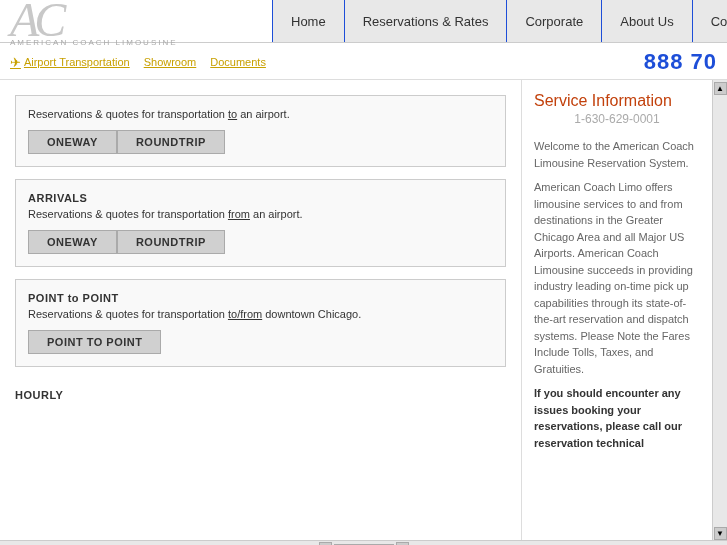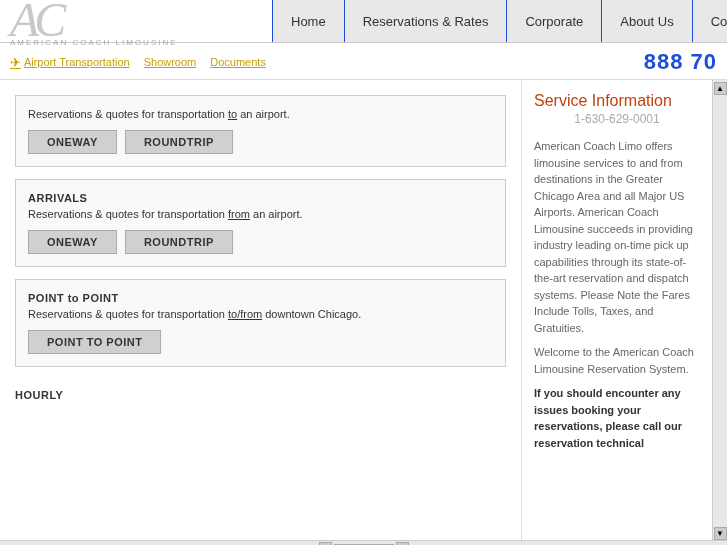--- a/index.html
+++ b/index.html
@@ -108,21 +108,20 @@
     .section-desc {
       font-size: 11px;
       color: #333;
       margin-bottom: 10px;
     }
     .section-desc span.underline {
       text-decoration: underline;
     }
     .btn-row {
       display: flex;
-      gap: 8px;
       align-items: center;
     }
     .btn-gray {
       background: #d0d0d0;
       border: 1px solid #aaa;
       padding: 5px 18px;
       font-size: 11px;
       font-weight: bold;
       color: #333;
       cursor: pointer;
@@ -294,22 +293,22 @@
     <div class="hourly-section">
       <div class="hourly-title">HOURLY</div>
     </div>
 
   </div>
 
   <div class="right-sidebar">
     <div class="service-info-title">Service Information</div>
     <div class="service-phone">1-630-629-0001</div>
     <div class="sidebar-body">
+      <p>Welcome to the American Coach Limousine Reservation System.</p>
       <p>American Coach Limo offers limousine services to and from destinations in the Greater Chicago Area and all Major US Airports. American Coach Limousine succeeds in providing industry leading on-time pick up capabilities through its state-of-the-art reservation and dispatch systems. Please Note the Fares Include Tolls, Taxes, and Gratuities.</p>
-      <p>Welcome to the American Coach Limousine Reservation System.</p>
       <p>
         <span class="sidebar-bold">If you should encounter any issues booking your reservations, please call our reservation technical</span>
       </p>
     </div>
   </div>
 
   <div class="scrollbar-area">
     <div style="width:13px;height:13px;background:#ccc;border:1px solid #aaa;display:flex;align-items:center;justify-content:center;font-size:8px;">▲</div>
     <div style="flex:1;"></div>
     <div style="width:13px;height:13px;background:#ccc;border:1px solid #aaa;display:flex;align-items:center;justify-content:center;font-size:8px;">▼</div>

